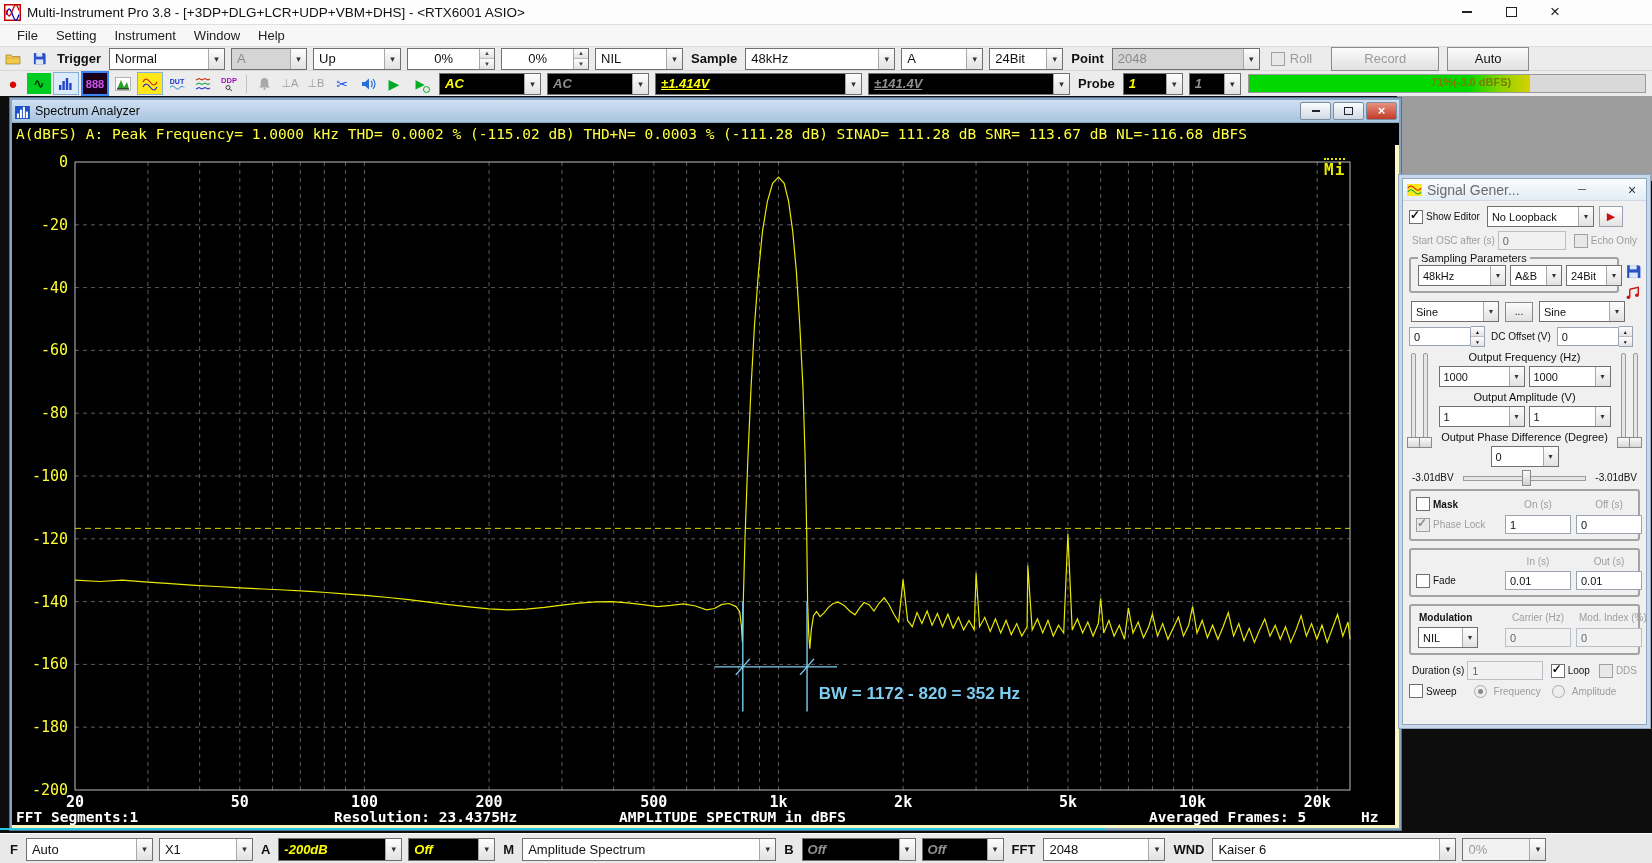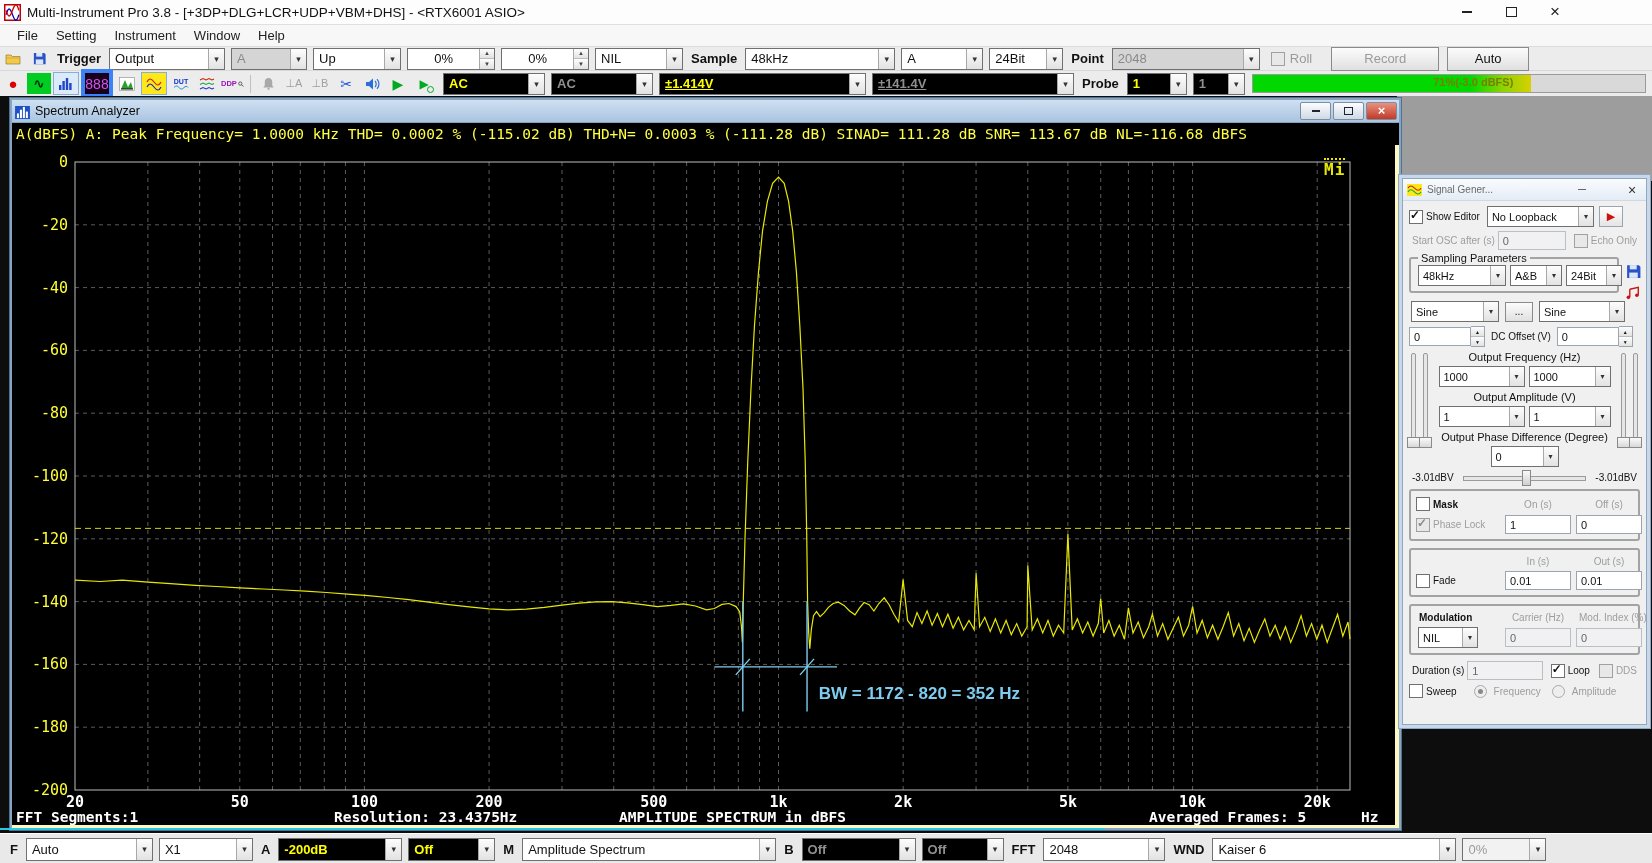--- a/index.html
+++ b/index.html
@@ -23,21 +23,21 @@
   .lbl{font-size:13px;color:#111;margin:0 5px;white-space:nowrap;}
   .lbl.b{font-weight:bold;}
   .lbl.dis{color:#9a9a9a;}
   .cb{height:20px;background:#fff;border:1px solid #707070;display:flex;align-items:center;position:relative;margin:0 3px;flex:0 0 auto;}
   .cb .cbt{flex:1;font-size:13px;color:#111;padding:0 5px;white-space:nowrap;overflow:hidden;}
   .cb .cba{width:15px;align-self:stretch;background:linear-gradient(#fdfdfd,#e2e2e2);border-left:1px solid #a8a8a8;display:flex;align-items:center;justify-content:center;font-size:9px;color:#333;}
   .cb .cba::after{content:"▾";}
   .cb.dis{background:#d5d5d5;}
   .cb.dis .cbt{color:#8a8a8a;}
   .cb.dark{background:#000;}
-  .cb.dark .cbt{color:#ffff00;font-weight:bold;}
+  .cb.dark .cbt{color:#ffff00;font-weight:bold;font-style:italic;}
   .cb.dark.dis .cbt{color:#8f8f8f;}
   .cb.wdis{background:#f2f2f2;}
   .cb.wdis .cbt{color:#9a9a9a;}
   .spin{height:20px;background:#fff;border:1px solid #707070;display:flex;align-items:center;margin:0 3px;}
   .spin .spt{font-size:13px;color:#111;text-align:center;flex:1;}
   .spin .sps{width:14px;align-self:stretch;display:flex;flex-direction:column;border-left:1px solid #a8a8a8;}
   .spin .sps span{flex:1;display:flex;align-items:center;justify-content:center;font-size:6px;color:#444;background:linear-gradient(#fdfdfd,#e2e2e2);}
   .spin .sps span+span{border-top:1px solid #bbb;}
   .btn{height:22px;border:1px solid #8a8a8a;background:linear-gradient(#fcfcfc,#e0e0e0);font-size:13px;color:#111;display:flex;align-items:center;justify-content:center;margin:0 4px;padding:0 14px;}
   .btn.dis{color:#9a9a9a;}
@@ -68,21 +68,21 @@
   .sw-status{height:22px;background:#000;color:#ffff42;font-family:"DejaVu Sans Mono",monospace;font-size:14.5px;line-height:22px;padding-left:4px;white-space:nowrap;overflow:hidden;}
   .sw-chart{position:relative;width:1383px;height:680px;background:#000;}
   .milogo{position:absolute;left:1312px;top:13px;color:#e8e800;font-weight:bold;font-size:16px;letter-spacing:1px;font-family:"DejaVu Sans Mono",monospace;border-top:2px dotted #e8e800;}
   .bstat{position:absolute;top:664px;font-family:"DejaVu Sans Mono",monospace;font-size:14.5px;font-weight:bold;color:#fff;white-space:nowrap;}
   
   .tbb .cb{height:21px;}
   
   .sg{position:absolute;left:1402px;top:82px;width:243px;height:545px;background:#f0f0f0;border:1px solid #8fa8c0;box-shadow:0 0 0 3px #c8d8ea, 0 0 0 4px #8fa8c0;font-size:11px;color:#111;}
   .sg-tb{height:21px;display:flex;align-items:center;background:linear-gradient(#fafcfe,#e3ecf5);border-bottom:1px solid #d0d8e2;}
   .sg-tb .sgicon{width:15px;height:12px;margin:0 5px 0 4px;}
-  .sg-tb .sgtitle{flex:1;font-size:10px;color:#6a6a6a;}
+  .sg-tb .sgtitle{flex:1;font-size:14px;color:#6a6a6a;}
   .sgbtn{width:22px;height:15px;display:flex;align-items:center;justify-content:center;font-size:11px;color:#444;margin-right:3px;}
   .sgbtn.dis{color:#b5b5b5;}
   .sg-c{padding:5px 6px 0 6px;position:relative;}
   .sgrow{display:flex;align-items:center;margin-bottom:4px;}
   .sg .cb{height:19px;margin:0 2px;}
   .sg .cb .cbt{font-size:11px;padding:0 4px;}
   .sg .cb .cba{width:14px;font-size:8px;}
   .ed{height:17px;background:#fff;border:1px solid #9aa5b0;font-size:11px;color:#111;display:flex;align-items:center;padding:0 4px;}
   .ed.dis{background:#f1f1f1;color:#666;border-color:#b9bfc6;}
   .sg .lblxs{font-size:10px;color:#111;margin:0 3px;white-space:nowrap;}
@@ -147,21 +147,21 @@
       </span>
     <span class="ticon">
         <svg viewBox="0 0 16 16" width="15" height="15">
           <path d="M2 2h11l1.5 1.5V14H2z" fill="#2a52c8"></path>
           <rect x="4.5" y="2" width="6.5" height="4" fill="#dbe6f8"></rect>
           <rect x="4" y="9" width="8" height="5" fill="#dbe6f8"></rect>
         </svg>
       </span>
     <span class="lbl b">Trigger</span>
     <div class="cb" style="width:114px">
-        <span class="cbt">Output</span>
+        <span class="cbt">Normal</span>
         <span class="cba"></span>
       </div>
     <div class="cb dis" style="width:74px">
         <span class="cbt">A</span>
         <span class="cba"></span>
       </div>
     <div class="cb" style="width:86px">
         <span class="cbt">Up</span>
         <span class="cba"></span>
       </div>
@@ -215,21 +215,21 @@
     <span class="ticon" style="color:#dd0000;font-size:15px;">●</span>
     <span class="ticon" style="background:#00cc22;color:#003300;font-weight:bold;">∿</span>
     <span class="ticon pressed">
         <svg viewBox="0 0 16 14" width="16" height="14">
           <rect x="1" y="8" width="2.4" height="5" fill="#2244cc"></rect>
           <rect x="4.4" y="4" width="2.4" height="9" fill="#2244cc"></rect>
           <rect x="7.8" y="1" width="2.4" height="12" fill="#2244cc"></rect>
           <rect x="11.2" y="6" width="2.4" height="7" fill="#2244cc"></rect>
         </svg>
       </span>
-    <span class="ticon" style="background:#1a001a;color:#cc55ee;font-size:14px;font-weight:normal;border:4px solid #3b82f6;">888</span>
+    <span class="ticon" style="background:#1a001a;color:#cc55ee;font-size:11px;font-weight:bold;border:2px solid #3b82f6;">888</span>
     <span class="ticon">
         <svg viewBox="0 0 16 14" width="16" height="14">
           <rect x="0.5" y="0.5" width="15" height="13" fill="#fff" stroke="#888" stroke-width="0.6"></rect>
           <path d="M2 12 L6 3 L9 10 L12 5 L14 12 Z" fill="#2d9e2d"></path>
           <path d="M2 12 h12" stroke="#111" stroke-width="1"></path>
         </svg>
       </span>
     <span class="ticon pressed" style="background:#ffe81a;">
         <svg viewBox="0 0 16 14" width="16" height="14">
           <path d="M1 5 C3 1,5 1,8 5 C11 9,13 9,15 5" stroke="#cc2200" fill="none" stroke-width="1.2"></path>
@@ -242,21 +242,21 @@
           <path d="M1 2.5 C3 0.5,4 0.5,6 2.5 C8 4.5,9 4.5,11 2.5 C12.5 1,14 1,15 2.5" stroke="#1188cc" fill="none" stroke-width="1"></path>
         </svg>
       </span>
     <span class="ticon">
         <svg viewBox="0 0 16 14" width="16" height="14">
           <path d="M1 3 l3 -1.5 3 1.5 3 -1.5 3 1.5 2 -1" stroke="#cc2200" fill="none" stroke-width="1.1"></path>
           <path d="M1 7.5 l3 -1.5 3 1.5 3 -1.5 3 1.5 2 -1" stroke="#11aa44" fill="none" stroke-width="1.1"></path>
           <path d="M1 12 l3 -1.5 3 1.5 3 -1.5 3 1.5 2 -1" stroke="#2233cc" fill="none" stroke-width="1.1"></path>
         </svg>
       </span>
-    <span class="ticon" style="color:#9911bb;font-size:7.5px;font-weight:bold;flex-direction:row;">
+    <span class="ticon" style="color:#9911bb;font-size:7.5px;font-weight:bold;flex-direction:column;">
         <span>DDP</span>
         <svg viewBox="0 0 10 6" width="10" height="6">
           <circle cx="4" cy="2.5" r="2" fill="none" stroke="#333" stroke-width="0.9"></circle>
           <path d="M5.5 4 L8 6" stroke="#333" stroke-width="0.9"></path>
         </svg>
       </span>
     <span class="tsep"></span>
     <span class="ticon dis">
         <svg viewBox="0 0 16 16" width="15" height="15">
           <path d="M8 2c-2.6 0-4 2-4 4.5V10l-1.5 2.2h11L12 10V6.5C12 4 10.6 2 8 2z" fill="#a8a8a8"></path>

